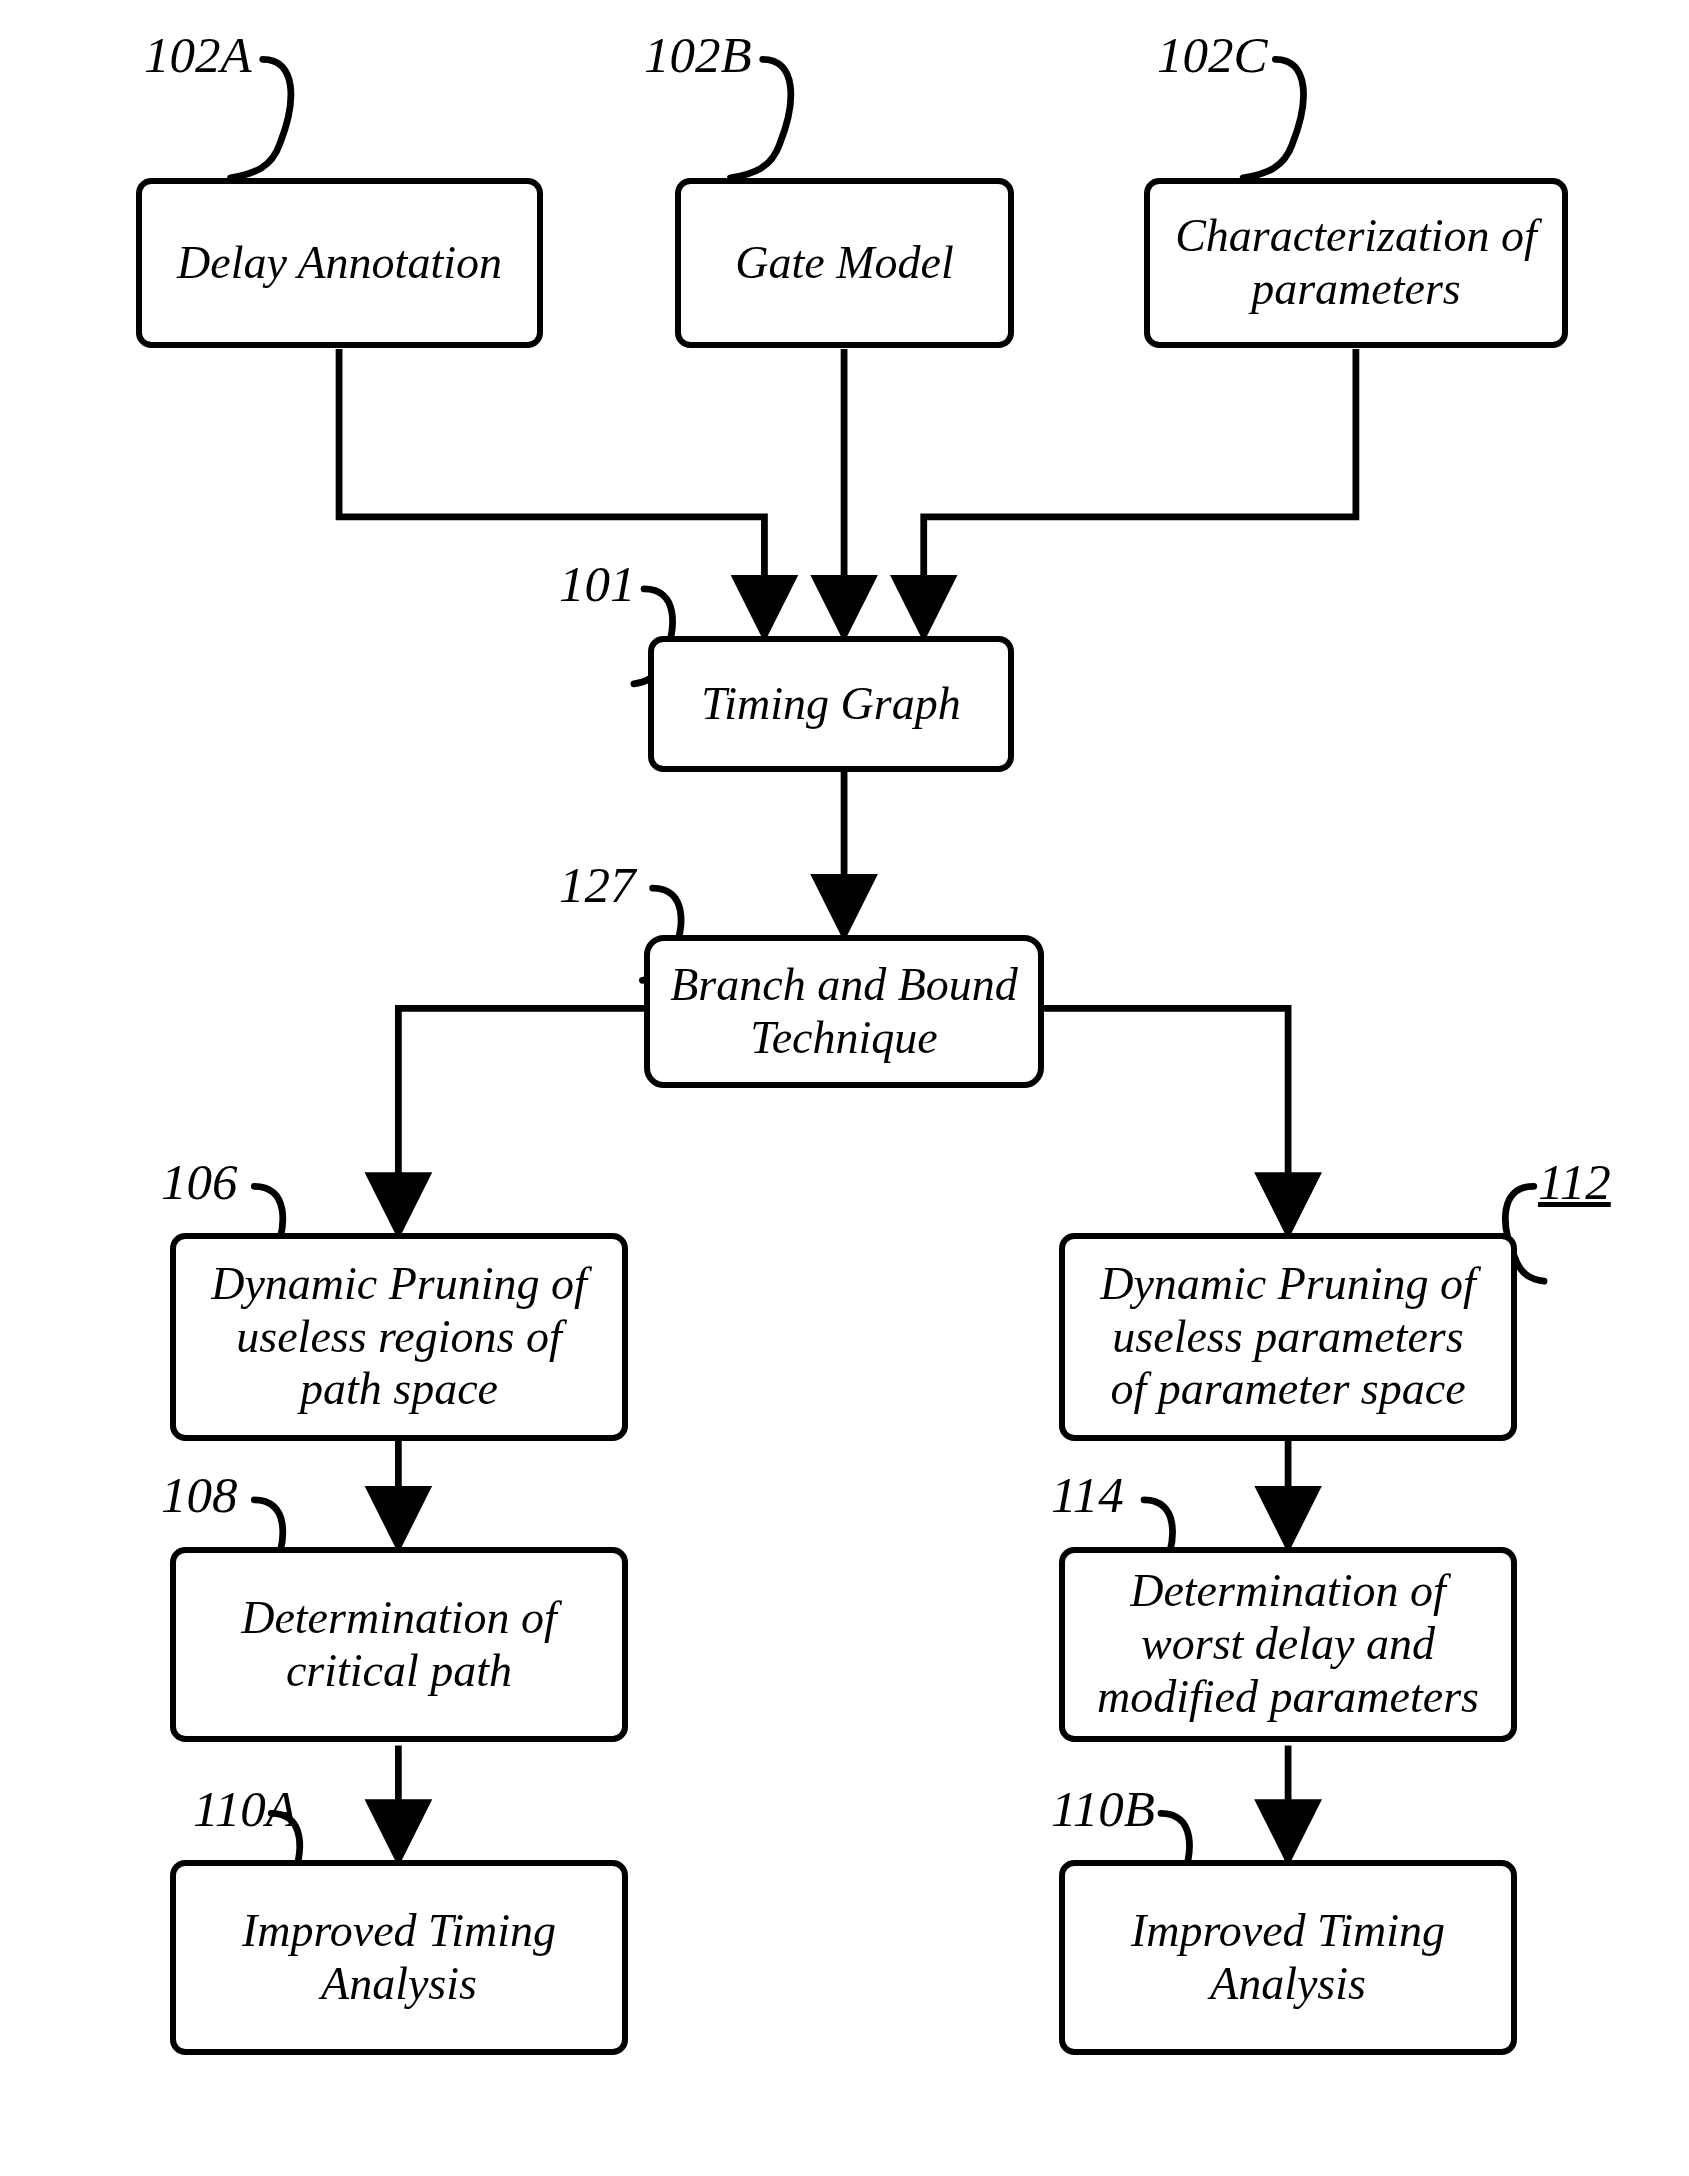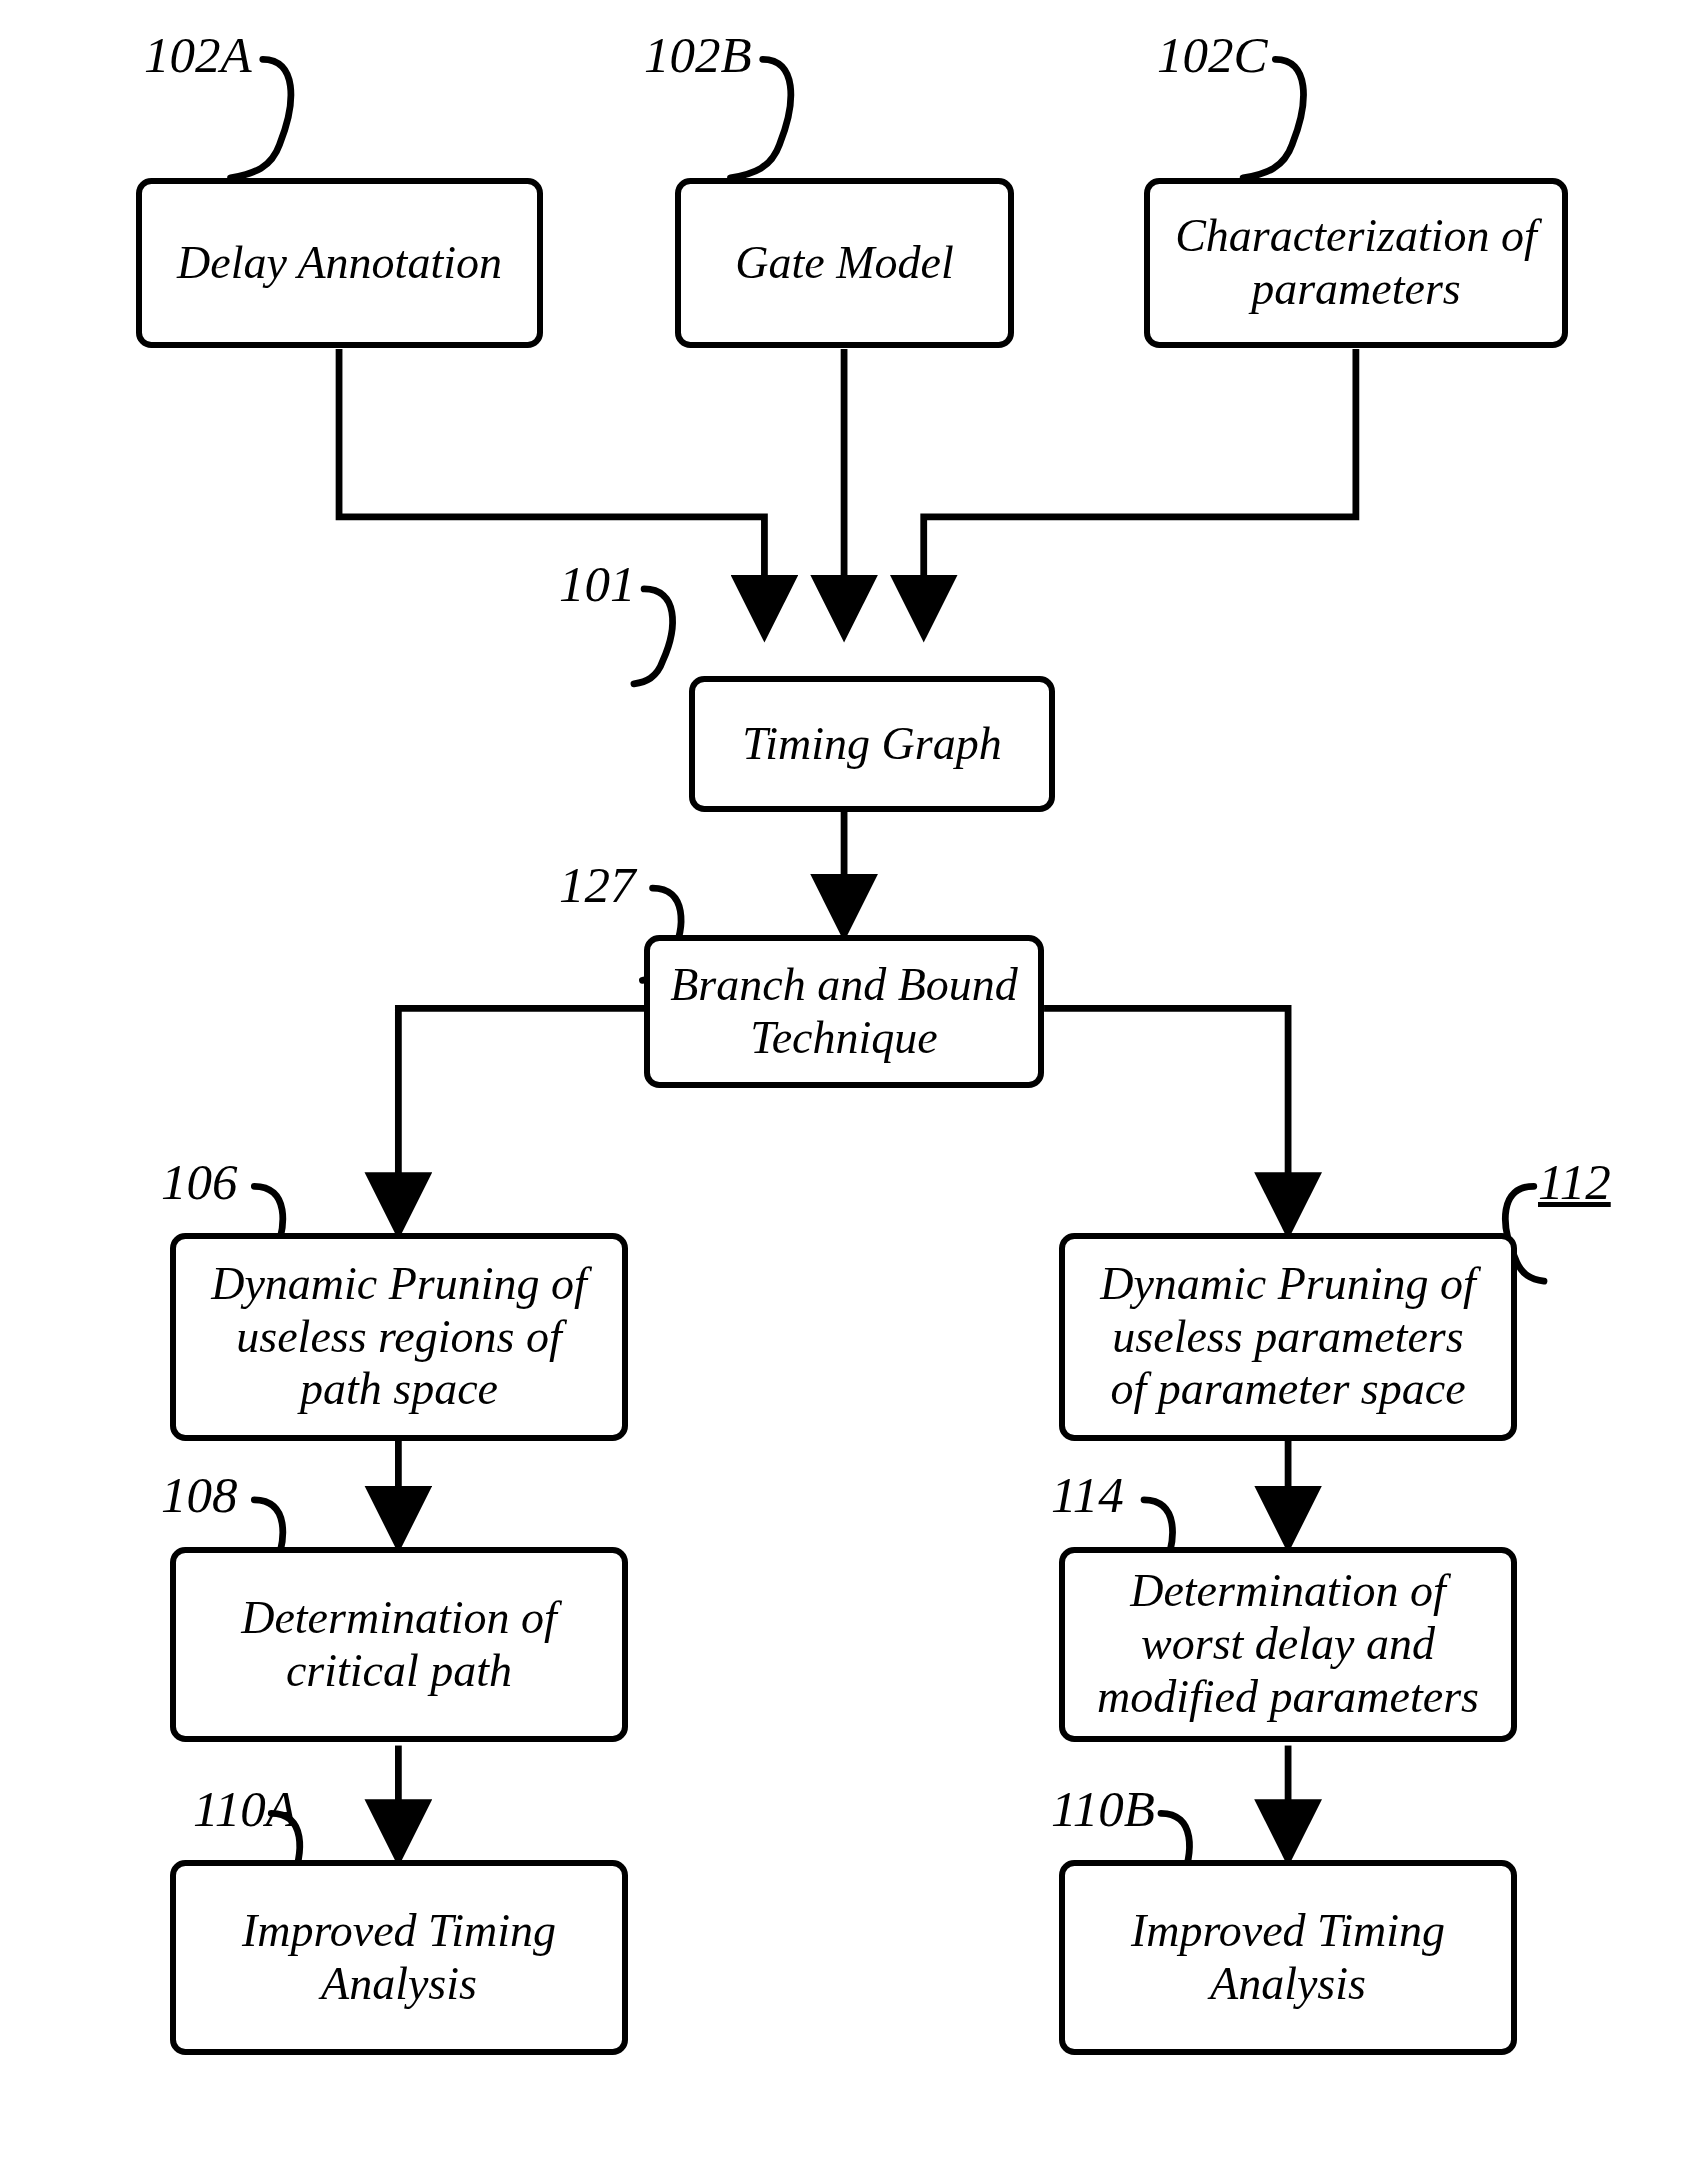--- a/index.html
+++ b/index.html
@@ -102,25 +102,25 @@
   <div class="box" style="left:136px;  top:178px; width:407px; height:170px;">
       <span>Delay Annotation</span>
     </div>
   <div class="box" style="left:1144px; top:178px; width:424px; height:170px;">
       <span>Characterization of<br>parameters</span>
     </div>
   <div class="box" style="left:675px;  top:178px; width:339px; height:170px;">
       <span>Gate Model</span>
     </div>
 
-  <div class="box" style="left:689px;  top:636px; width:366px; height:136px;margin-top:40px;">
+  <div class="box" style="left:648px;  top:636px; width:366px; height:136px;">
       <span>Timing Graph</span>
     </div>
 
-  <div class="box" style="left:644px;  top:935px; width:400px; height:153px;">
+  <div class="box" style="left:644px;  top:935px; width:400px; height:153px;border-radius:20px;">
       <span>Branch and Bound<br>Technique</span>
     </div>
 
   <div class="box" style="left:170px;  top:1233px; width:458px; height:208px;">
       <span>Dynamic Pruning of<br>useless regions of<br>path space</span>
     </div>
   <div class="box" style="left:1059px; top:1233px; width:458px; height:208px;">
       <span>Dynamic Pruning of<br>useless parameters<br>of parameter space</span>
     </div>
 

